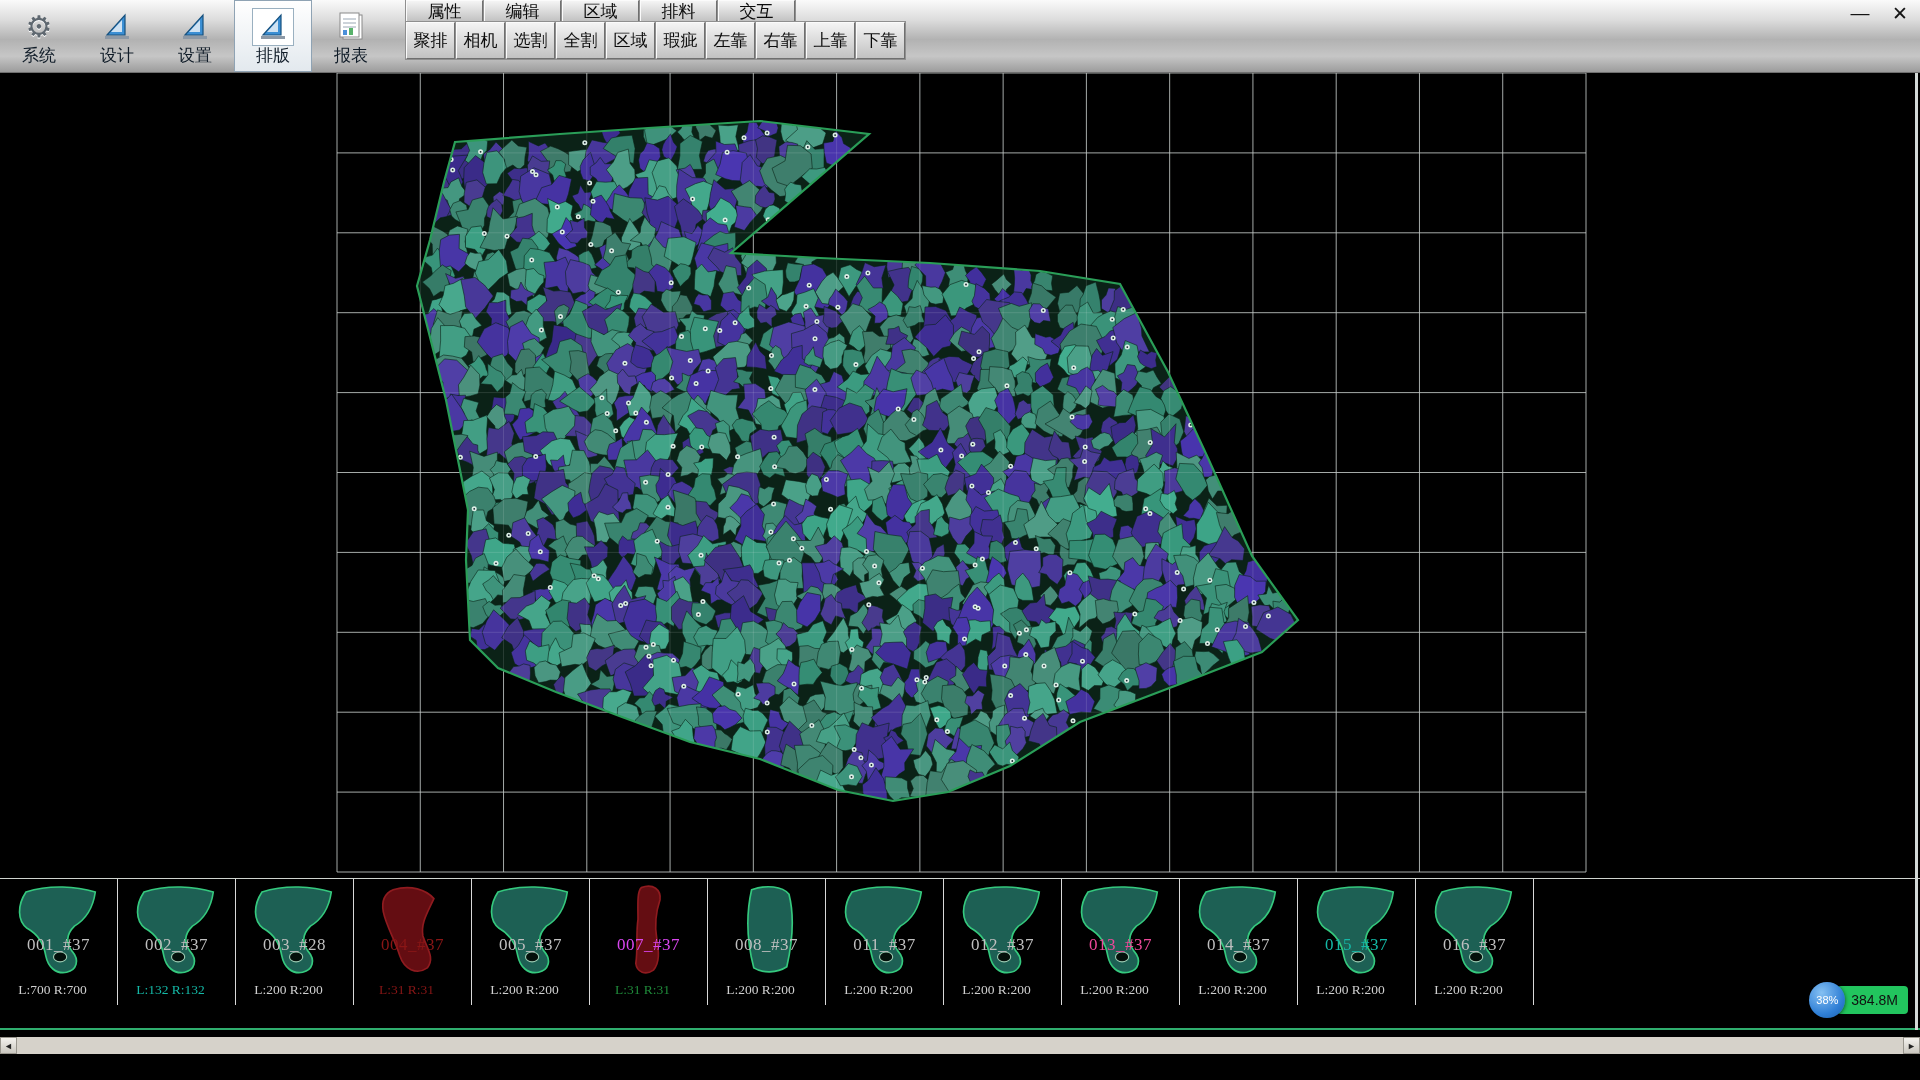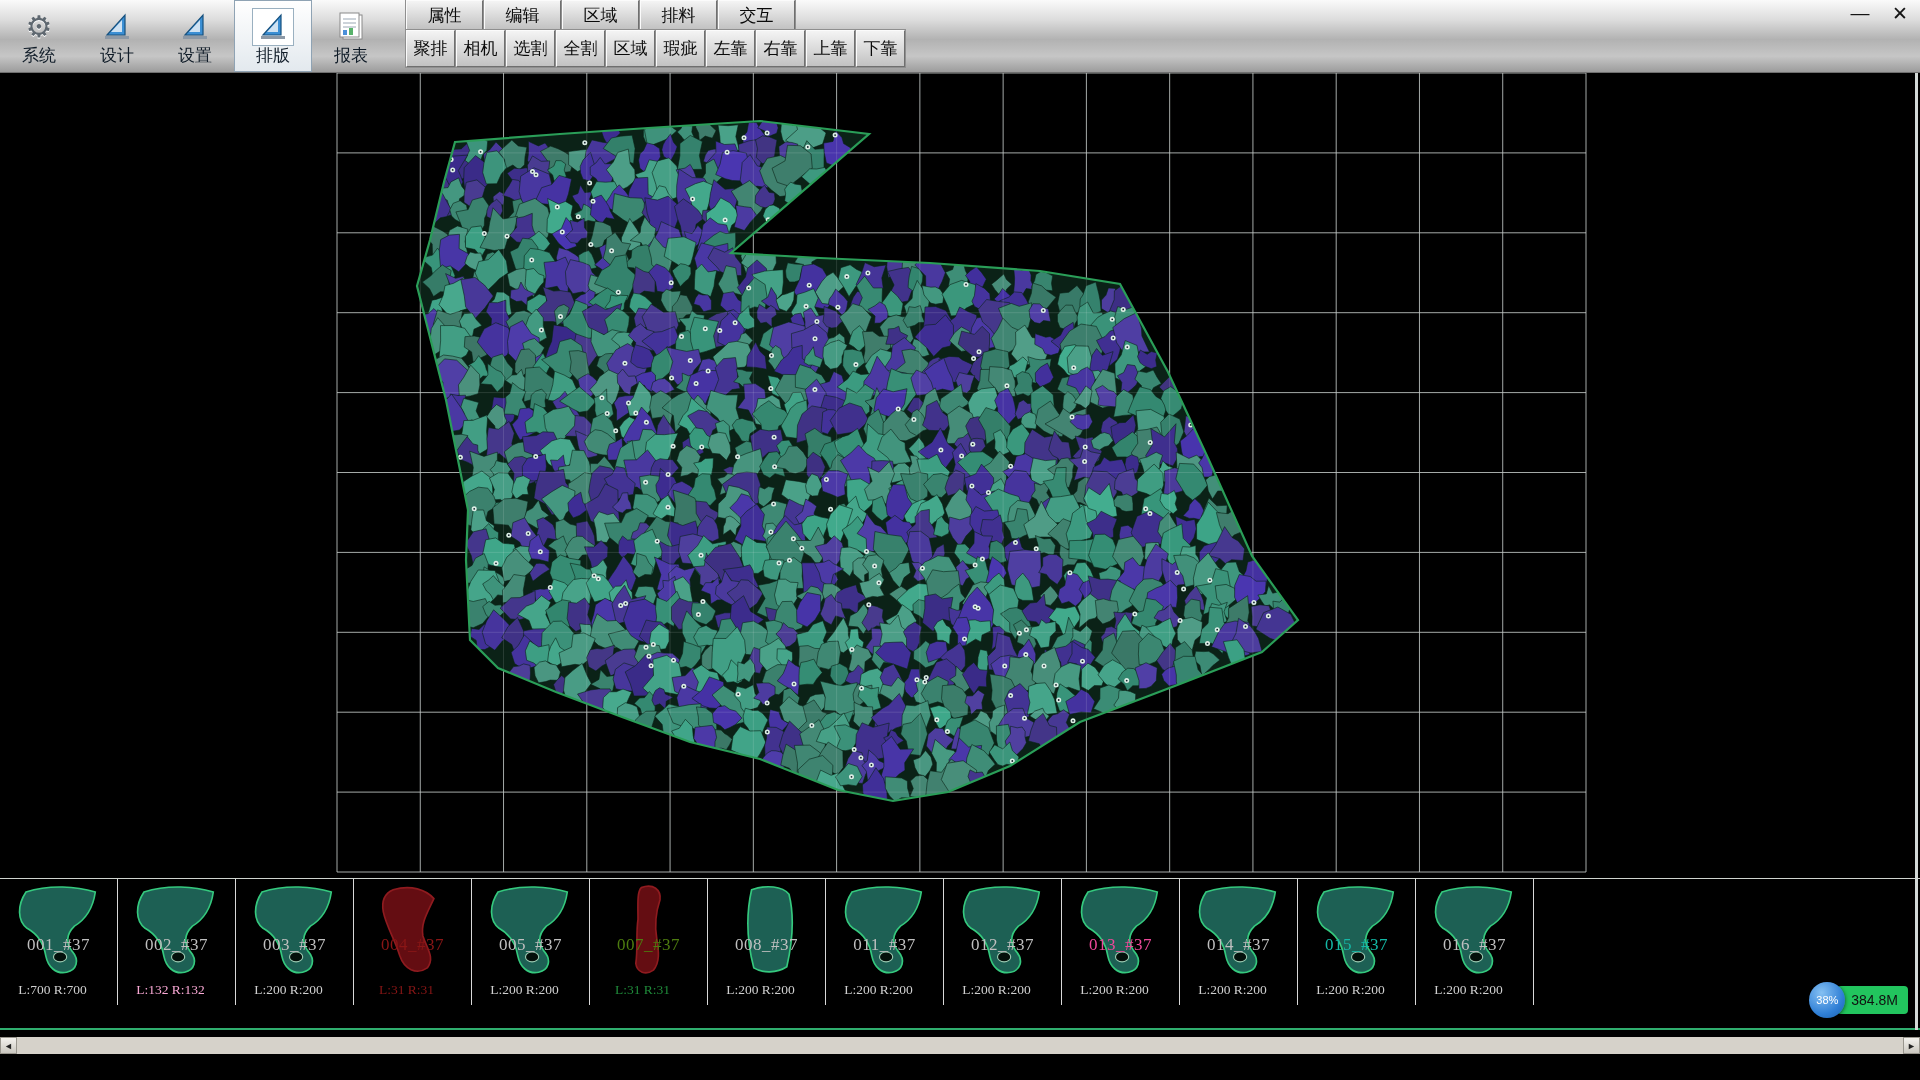--- a/index.html
+++ b/index.html
@@ -13,21 +13,21 @@
   .app-tabs{display:flex;height:100%;}
   .app-btn{width:78px;height:100%;display:flex;flex-direction:column;align-items:center;
     justify-content:center;gap:1px;cursor:default;box-sizing:border-box;}
   .app-btn .label{font-size:17px;color:#101c28;line-height:18px;}
   .app-btn.active{background:linear-gradient(#ffffff,#e3e9ee);border:1px solid #8fa3b4;}
   .icon-tile{width:42px;height:38px;display:flex;align-items:center;justify-content:center;}
   .app-btn.active .icon-tile{background:#ffffff;border:1px solid #9ab0c0;box-sizing:border-box;}
   .glyph-gear{font-size:30px;color:#5f6870;text-shadow:0 1px 0 #fff;}
 
   .menu-col{display:flex;flex-direction:column;margin-left:16px;}
-  .menu-row1{display:flex;height:30px;}
+  .menu-row1{display:flex;height:22px;}
   .menu-row2{display:flex;height:37px;}
   .menu-btn,.tool-btn{background:linear-gradient(#f4f4f4,#c2c2c2);
     border:1px solid;border-color:#fbfbfb #6f6f6f #6f6f6f #fbfbfb;outline:1px solid #8f8f8f;
     font-size:17px;color:#0a0a0a;display:flex;align-items:center;justify-content:center;
     box-sizing:border-box;margin-right:1px;}
   .menu-btn{min-width:77px;padding:0 8px;}
   .tool-btn{min-width:49px;padding:0 5px;}
 
   .win-controls{position:absolute;right:8px;top:2px;display:flex;gap:16px;z-index:11;}
   .win-btn{font-size:19px;color:#141414;width:24px;height:22px;display:flex;
@@ -1486,28 +1486,28 @@
         </svg>
         <div class="piece-name" style="color: rgb(191, 191, 191);">001_#37</div>
         <div class="piece-meta" style="color: rgb(207, 207, 207);">L:700 R:700</div>
       </div>
       <div class="cell">
         <svg width="110" height="110" viewBox="0 0 100 100">
           <path d="M20,10 C42,3 66,5 83,10 C81,24 74,35 64,41 C57,48 56,56 62,64 C69,72 66,81 57,83 C47,85 40,78 38,68 C36,56 30,48 21,43 C12,36 12,22 20,10 Z" fill="#1d6054" stroke="#35c97e" stroke-width="1.5"></path>
           <ellipse cx="51" cy="69" rx="6" ry="4.5" fill="#04100b" stroke="#9ccab2" stroke-width="1"></ellipse>
         </svg>
         <div class="piece-name" style="color: rgb(191, 191, 191);">002_#37</div>
-        <div class="piece-meta" style="color: #f9a8d4; font-family: Liberation Serif, serif;">L:132 R:132</div>
+        <div class="piece-meta" style="color: #14b8a6; font-family: Liberation Serif, serif;">L:132 R:132</div>
       </div>
       <div class="cell">
         <svg width="110" height="110" viewBox="0 0 100 100">
           <path d="M20,10 C42,3 66,5 83,10 C81,24 74,35 64,41 C57,48 56,56 62,64 C69,72 66,81 57,83 C47,85 40,78 38,68 C36,56 30,48 21,43 C12,36 12,22 20,10 Z" fill="#1d6054" stroke="#35c97e" stroke-width="1.5"></path>
           <ellipse cx="51" cy="69" rx="6" ry="4.5" fill="#04100b" stroke="#9ccab2" stroke-width="1"></ellipse>
         </svg>
-        <div class="piece-name" style="color: rgb(191, 191, 191);">003_#37</div>
+        <div class="piece-name" style="color: rgb(191, 191, 191);">003_#28</div>
         <div class="piece-meta" style="color: rgb(207, 207, 207);">L:200 R:200</div>
       </div>
       <div class="cell">
         <svg width="110" height="110" viewBox="0 0 100 100">
           <path d="M32,8 C48,3 62,8 69,16 C63,29 57,38 59,50 C63,62 70,70 63,79 C53,86 42,80 38,68 C34,54 26,42 23,28 C21,17 25,11 32,8 Z" fill="#640d12" stroke="#8f1b1f" stroke-width="1.5"></path>
         </svg>
         <div class="piece-name" style="color: rgb(138, 22, 22);">004_#37</div>
         <div class="piece-meta" style="color: rgb(138, 22, 22);">L:31 R:31</div>
       </div>
       <div class="cell">
@@ -1515,21 +1515,21 @@
           <path d="M20,10 C42,3 66,5 83,10 C81,24 74,35 64,41 C57,48 56,56 62,64 C69,72 66,81 57,83 C47,85 40,78 38,68 C36,56 30,48 21,43 C12,36 12,22 20,10 Z" fill="#1d6054" stroke="#35c97e" stroke-width="1.5"></path>
           <ellipse cx="51" cy="69" rx="6" ry="4.5" fill="#04100b" stroke="#9ccab2" stroke-width="1"></ellipse>
         </svg>
         <div class="piece-name" style="color: rgb(191, 191, 191);">005_#37</div>
         <div class="piece-meta" style="color: rgb(207, 207, 207);">L:200 R:200</div>
       </div>
       <div class="cell">
         <svg width="110" height="110" viewBox="0 0 100 100">
           <path d="M43,6 C54,2 61,8 60,17 C56,29 55,40 57,52 C59,64 60,74 54,81 C47,86 39,83 38,75 C40,62 38,48 40,35 C40,22 39,10 43,6 Z" fill="#640d12" stroke="#8f1b1f" stroke-width="1.5"></path>
         </svg>
-        <div class="piece-name" style="color: #4d7c0f;">007_#37</div>
+        <div class="piece-name" style="color: #d946ef;">007_#37</div>
         <div class="piece-meta" style="color: rgb(31, 138, 58);">L:31 R:31</div>
       </div>
       <div class="cell">
         <svg width="110" height="110" viewBox="0 0 100 100">
           <path d="M36,8 C50,3 64,5 70,12 C75,32 73,56 68,78 C59,84 46,84 38,79 C32,56 31,30 36,8 Z" fill="#1d6054" stroke="#35c97e" stroke-width="1.5"></path>
         </svg>
         <div class="piece-name" style="color: rgb(191, 191, 191);">008_#37</div>
         <div class="piece-meta" style="color: rgb(207, 207, 207);">L:200 R:200</div>
       </div>
       <div class="cell">

